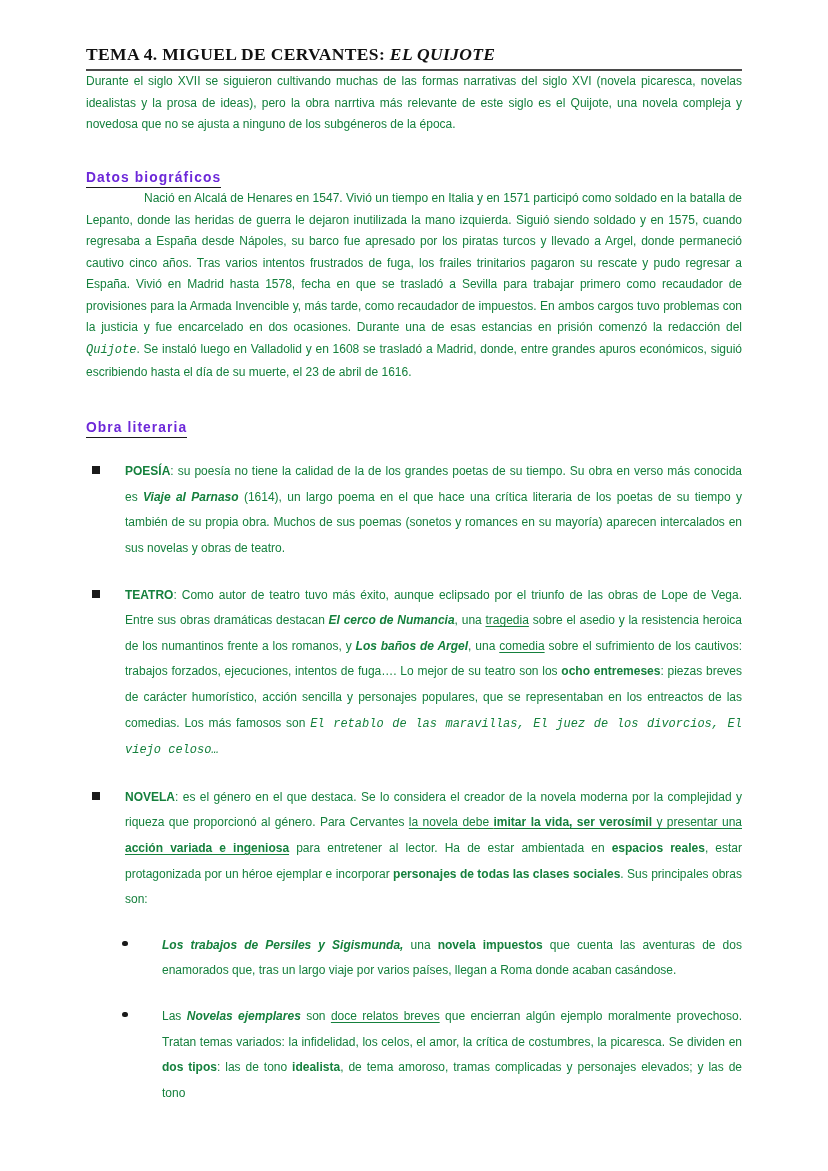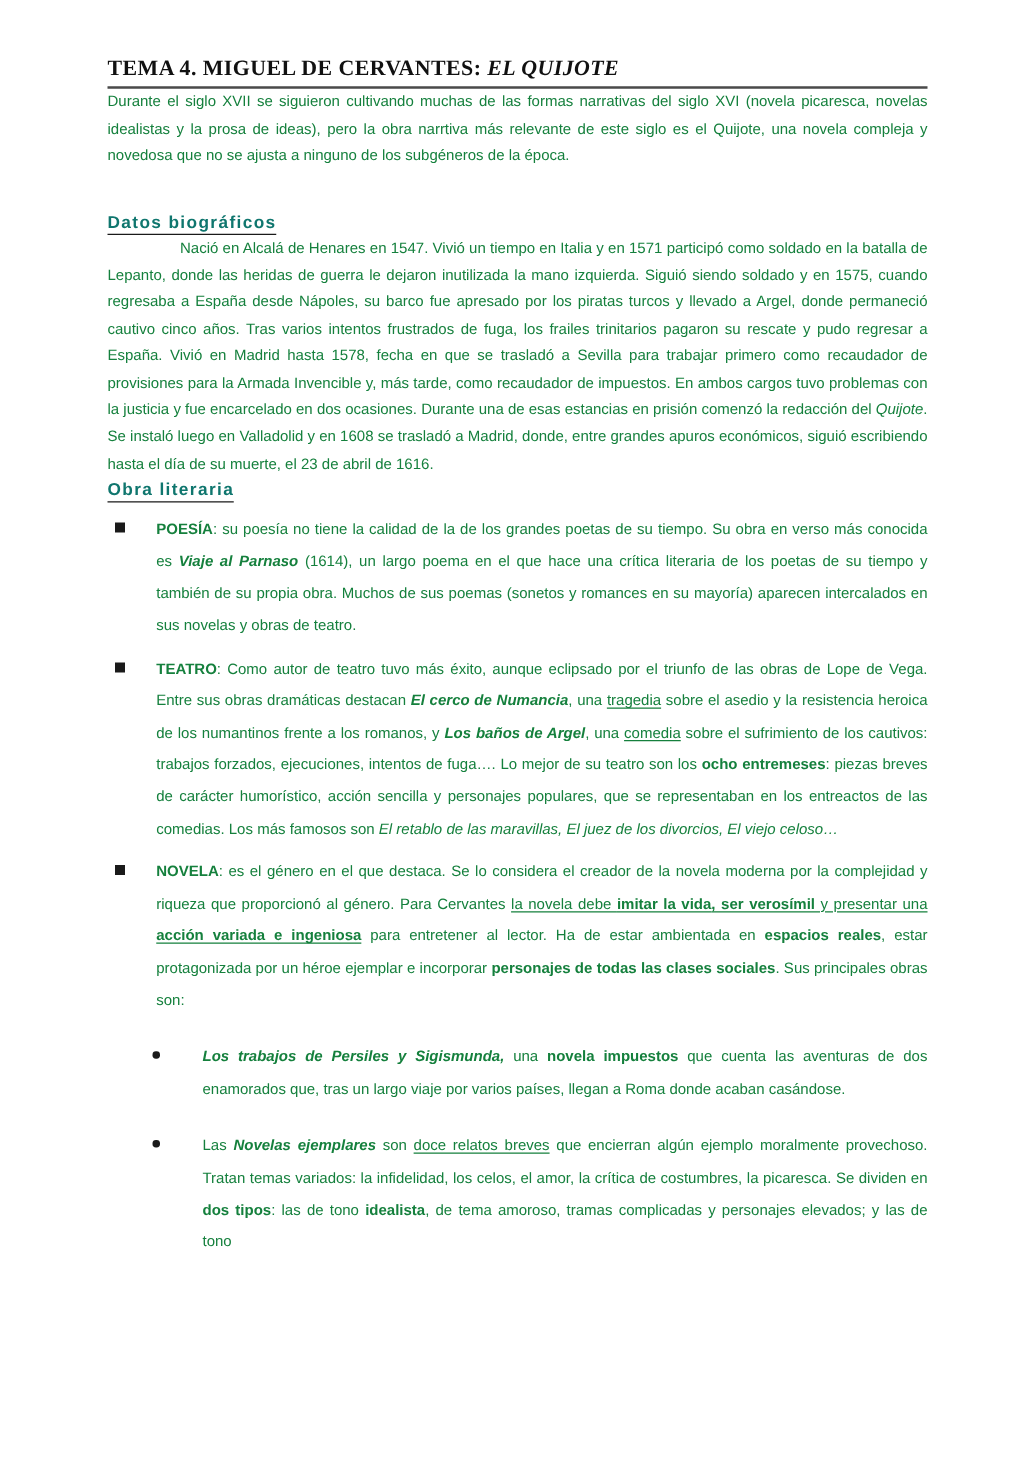--- a/index.html
+++ b/index.html
@@ -73,29 +73,29 @@
   
   h2.section-heading {
     font-size: 13.8px;
     font-weight: bold;
     letter-spacing: 1.1px;
     margin: 0;
     padding: 0;
     display: inline-block;
     border-bottom: 1.6px solid #1a1a1a;
     line-height: 19px;
-    color: #0f766e;
+    color: #6d28d9;
   }
   .heading-wrap-bio { margin-top: 32px; }
-  .heading-wrap-obra { }
+  .heading-wrap-obra { margin-top: 35px; }
 
   
   .bullet-l1 {
     position: relative;
-    margin-top: 9px;
+    margin-top: 21px;
     padding-left: 39px;
   }
   .bullet-l1 .marker-square {
     position: absolute;
     left: 6px;
     top: 7px;
     width: 8px;
     height: 8px;
     background: #1a1a1a;
   }
@@ -117,21 +117,21 @@
     height: 5.5px;
     background: #1a1a1a;
     border-radius: 50%;
   }
   .bullet-l2 p.body {
     line-height: 25.6px;
   }
 
   
   .b { font-weight: bold; }
-  .i { font-style: italic; }
+  .i { font-style: italic; font-family: Liberation Mono, monospace; }
   .bi { font-weight: bold; font-style: italic; }
   .u { text-decoration: underline; text-underline-offset: 2px; }
   .bu { font-weight: bold; text-decoration: underline; text-underline-offset: 2px; }
 </style>
 </head>
 <body>
 
 <div class="page">
   <div class="content">
 

